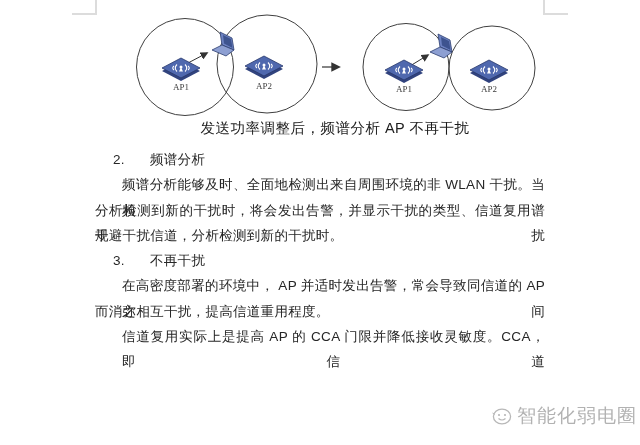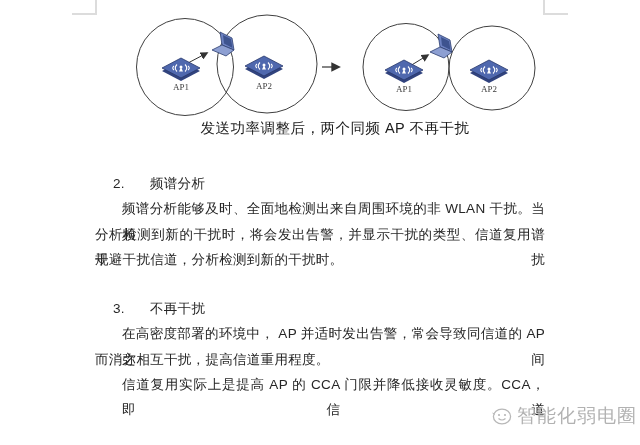--- a/index.html
+++ b/index.html
@@ -23,21 +23,21 @@
   .ap-label{font-family:"Liberation Serif","DejaVu Serif",serif;font-size:9px;fill:#3a3a3a;}
 
   
   .textblock{
     position:absolute;left:95px;top:147px;width:450px;
     font-size:13.5px;line-height:25.3px;color:#262626;
   }
   .line{height:25.3px;white-space:nowrap;letter-spacing:.3px;}
   .line.j{white-space:normal;text-align:justify;text-align-last:justify;letter-spacing:.3px;}
   .line.first{padding-left:27px;}
-  .line.h{padding-left:18px;margin-top:24px;}
+  .line.h{padding-left:18px;}
   .line.h .num{display:inline-block;width:37px;}
 
   
   .watermark{
     position:absolute;top:406px;right:3px;height:20px;
     display:flex;align-items:center;gap:5px;
     color:#b2b2b2;font-size:19px;letter-spacing:1px;
   }
   .watermark svg{display:block;}
 </style>
@@ -87,21 +87,21 @@
     <ellipse cx="492" cy="68" rx="43" ry="42" fill="none" stroke="#3f3f3f" stroke-width="1"></ellipse>
     <line x1="410" y1="66" x2="428" y2="55" stroke="#333" stroke-width="1" marker-end="url(#arr)"></line>
     <use href="#lapdef" x="440" y="50"></use>
     <use href="#apdef" x="404" y="70"></use>
     <use href="#apdef" x="489" y="70"></use>
     <text class="ap-label" x="404" y="92" text-anchor="middle">AP1</text>
     <text class="ap-label" x="489" y="92" text-anchor="middle">AP2</text>
   </g>
 </svg>
 
-<div class="fig-caption">发送功率调整后，两个同频 AP 不再干扰</div>
+<div class="fig-caption">发送功率调整后，频谱分析 AP 不再干扰</div>
 
 <div class="textblock">
   <div class="line h">
     <span class="num">2.</span><span>频谱分析</span>
   </div>
   <div class="line j first">频谱分析能够及时、全面地检测出来自周围环境的非 WLAN 干扰。当频谱</div>
   <div class="line j">分析检测到新的干扰时，将会发出告警，并显示干扰的类型、信道复用、干扰</div>
   <div class="line">规避干扰信道，分析检测到新的干扰时。</div>
   <div class="line h">
     <span class="num">3.</span><span>不再干扰</span>

